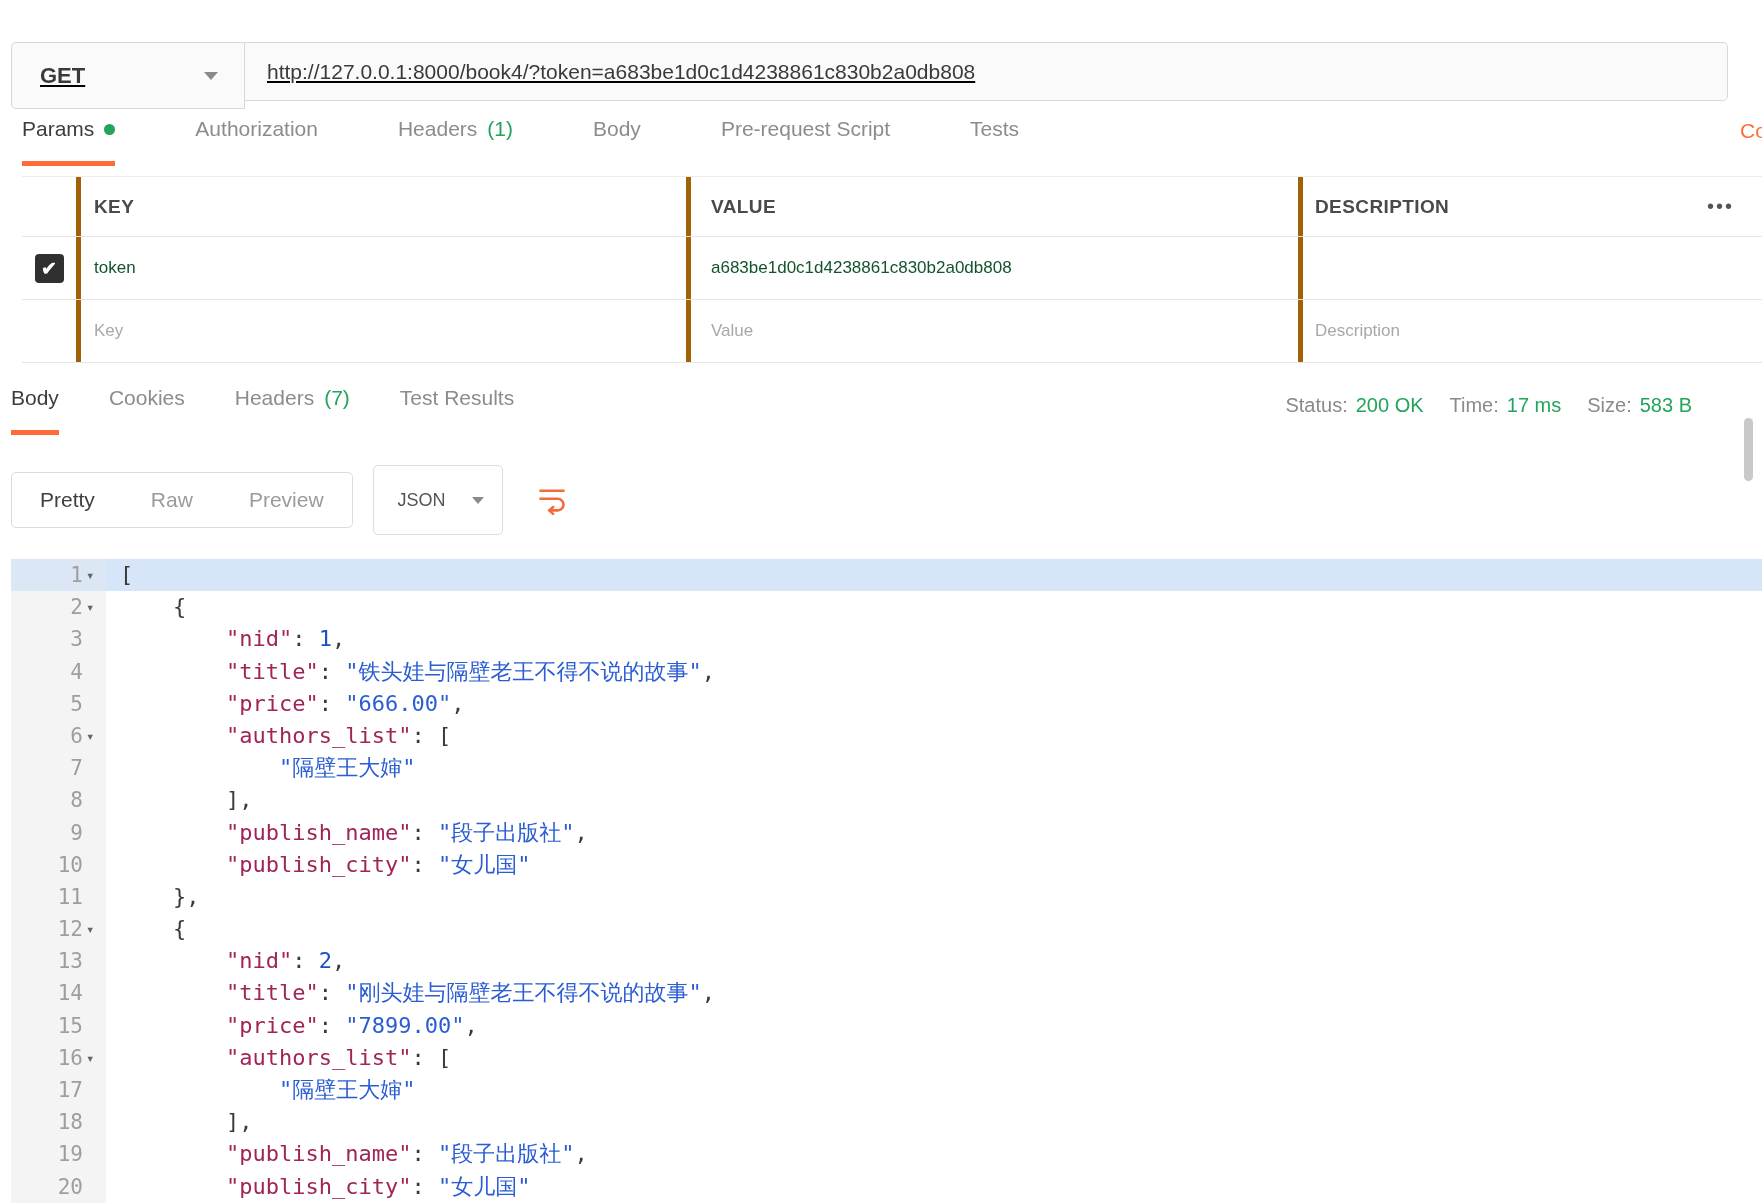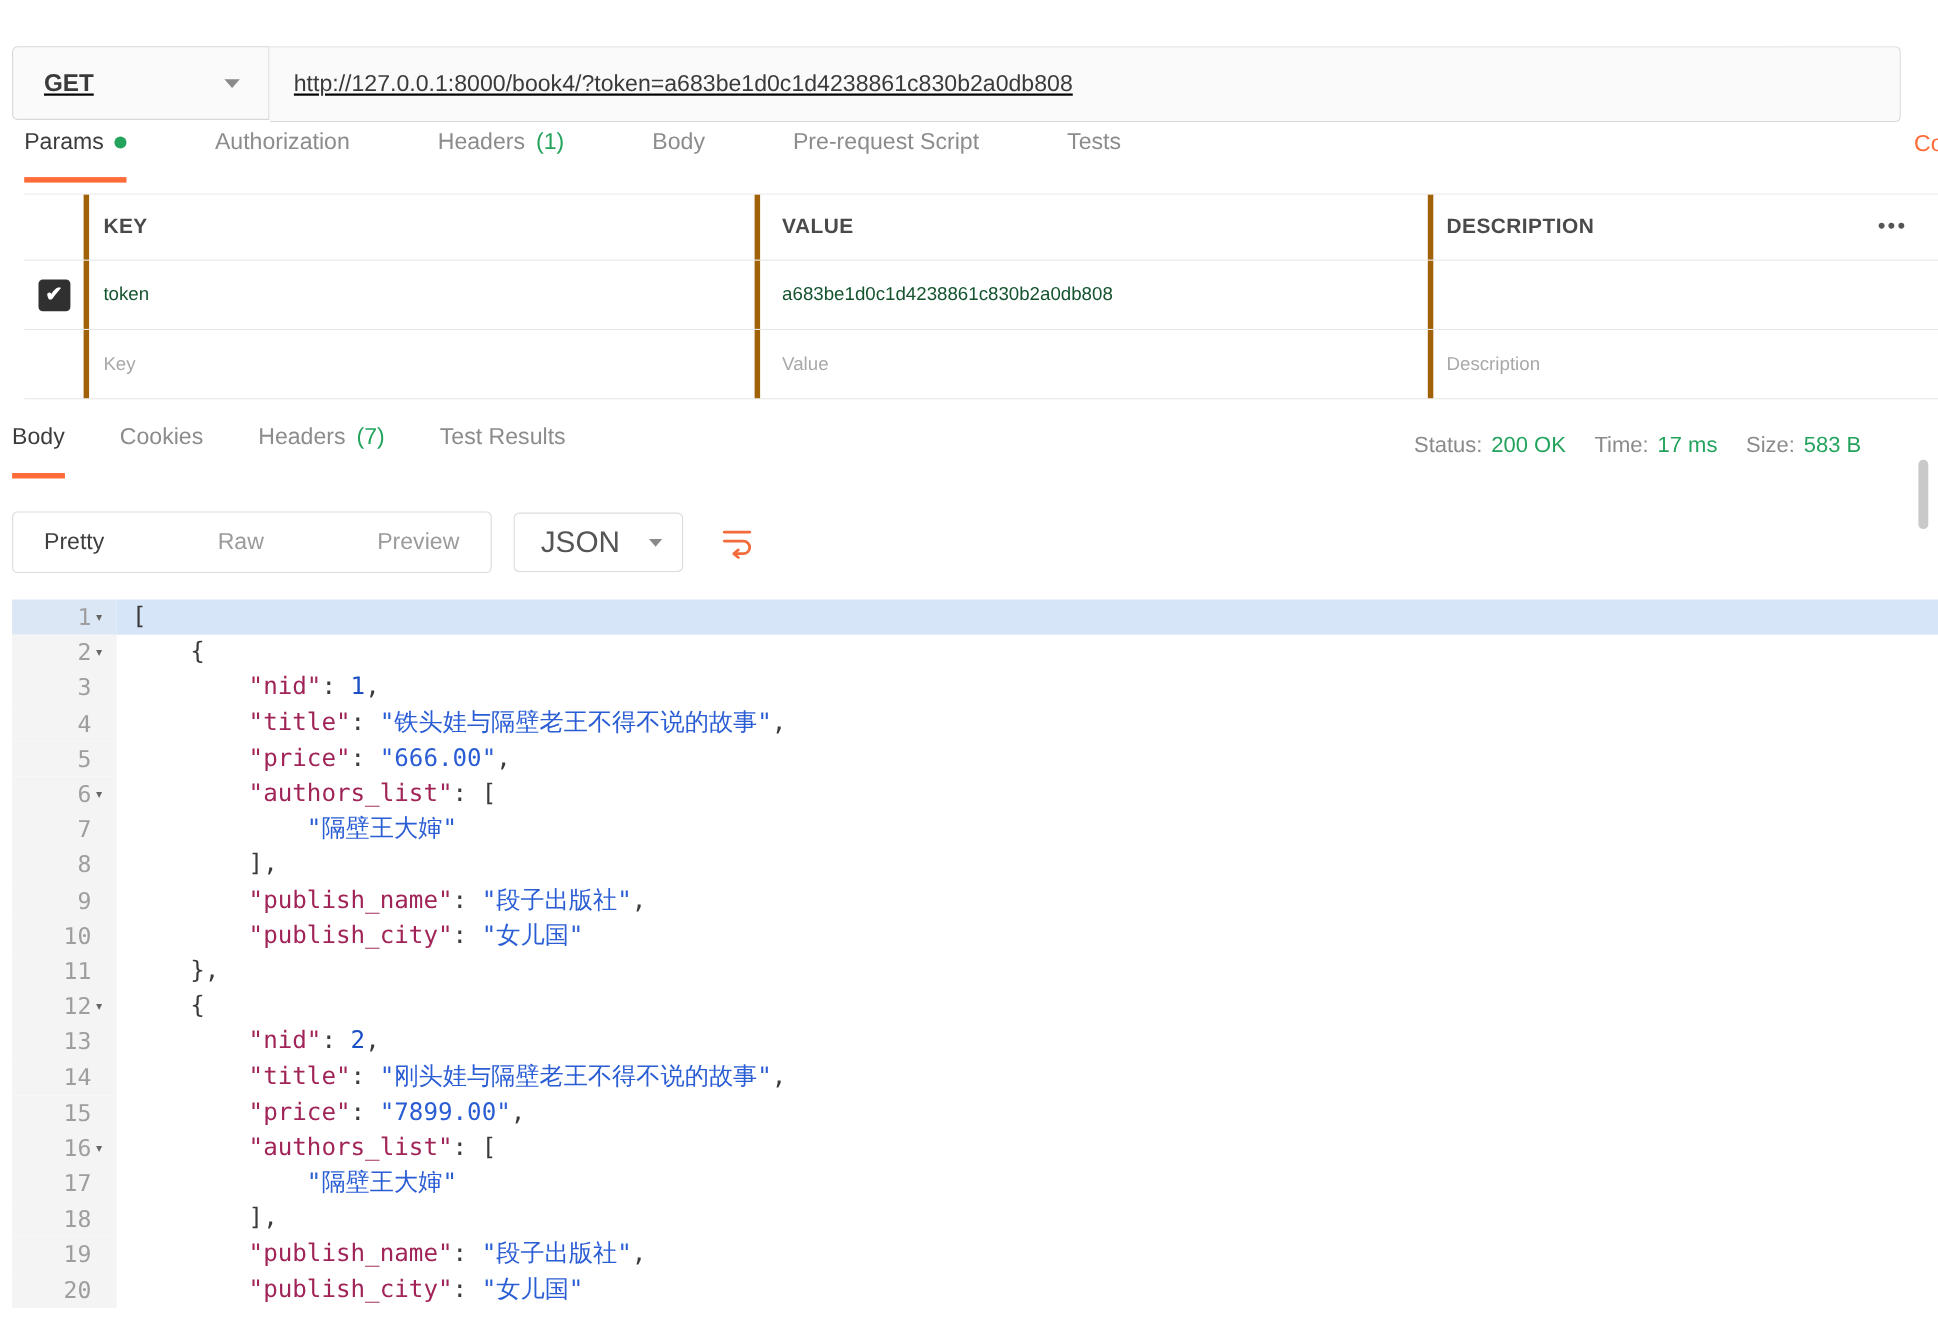--- a/index.html
+++ b/index.html
@@ -5,21 +5,21 @@
   html,body{margin:0;padding:0;width:1762px;height:1204px;overflow:hidden;background:#fff;
     font-family:"Liberation Sans",sans-serif;}
   .app{position:relative;width:1762px;}
 
   
   .top-strip{height:42px;}
   .url-row{display:flex;align-items:flex-start;height:67px;padding:0 34px 0 11px;box-sizing:border-box;text-decoration:underline;}
   .method-select{width:234px;height:67px;box-sizing:border-box;background:#fafafa;
     border:1px solid #d8d8d8;border-radius:5px 0 0 5px;display:flex;align-items:center;
     justify-content:space-between;padding:0 26px 0 28px;font-size:22px;font-weight:600;color:#3a3a3a;cursor:pointer;}
-  .url-input{flex:1;height:69px;box-sizing:border-box;background:#fafafa;border:1px solid #d8d8d8;
+  .url-input{flex:1;height:59px;box-sizing:border-box;background:#fafafa;border:1px solid #d8d8d8;
     border-left:none;border-radius:0 5px 5px 0;font-size:21px;color:#3a3a3a;padding:0 22px;outline:none;
     font-family:"Liberation Sans",sans-serif;}
   .send-group{display:flex;margin-left:18px;background:#2b6be4;border-radius:5px;overflow:hidden;height:67px;}
   .send-btn{width:150px;border:none;background:transparent;color:#fff;font-size:22px;font-weight:600;
     cursor:pointer;font-family:"Liberation Sans",sans-serif;}
   .send-caret{width:52px;border:none;background:transparent;border-left:1px solid rgba(0,0,0,.18);
     display:flex;align-items:center;justify-content:center;cursor:pointer;}
   .caret{width:0;height:0;border-left:7px solid transparent;border-right:7px solid transparent;
     border-top:8px solid #8a8a8a;}
   .caret.white{border-top-color:#fff;}
@@ -58,26 +58,26 @@
   
   .resp-row{position:relative;display:flex;margin-top:13px;padding-left:11px;align-items:flex-start;gap:50px;}
   .resp-row .tab{padding:10px 0 20px 0;}
   .meta{margin-left:auto;align-self:center;display:flex;gap:26px;padding-right:70px;font-size:20px;white-space:nowrap;}
   .meta-group{display:flex;gap:8px;}
   .meta-label{color:#8a8a8a;}
   .meta-value{color:#23a35c;}
 
   
   .viewer-row{display:flex;align-items:center;gap:20px;margin-top:30px;padding-left:11px;}
-  .seg-group{display:flex;align-items:flex-end;height:54px;border:1px solid #dcdcdc;border-radius:5px;background:#fff;gap:47px;}
+  .seg-group{display:flex;align-items:flex-end;height:54px;border:1px solid #dcdcdc;border-radius:5px;background:#fff;}
   .seg-btn{border:none;background:transparent;font-size:21px;color:#9b9b9b;padding:0 28px;height:100%;cursor:pointer;
     font-family:"Liberation Sans",sans-serif;}
   .seg-btn.active{color:#3f3f3f;}
-  .json-select{height:54px;box-sizing:border-box;border:1px solid #dcdcdc;border-radius:5px;display:flex;
-    align-items:center;gap:26px;padding:0 18px 0 24px;font-size:27px;color:#555;cursor:pointer;background:#fff;}
+  .json-select{height:70px;box-sizing:border-box;border:1px solid #dcdcdc;border-radius:5px;display:flex;
+    align-items:center;gap:26px;padding:0 18px 0 24px;font-size:18px;color:#555;cursor:pointer;background:#fff;}
   .wrap-btn{width:58px;height:54px;border:none;background:transparent;display:flex;align-items:center;
     justify-content:center;cursor:pointer;}
 
   
   .code-area{margin-top:24px;margin-left:11px;font-family:"DejaVu Sans Mono","DejaVu Sans",monospace;}
   .code-row{display:flex;height:32.2px;line-height:32.2px;}
   .gutter{width:95px;box-sizing:border-box;background:#f4f4f4;display:flex;align-items:center;
     justify-content:flex-end;font-size:21px;color:#9e9e9e;flex-shrink:0;}
   .gutter .fold{width:20px;font-size:14px;color:#666;text-align:left;padding-left:3px;}
   .code-text{flex:1;white-space:pre;padding-left:14px;font-size:22px;color:#3a3a3a;}

